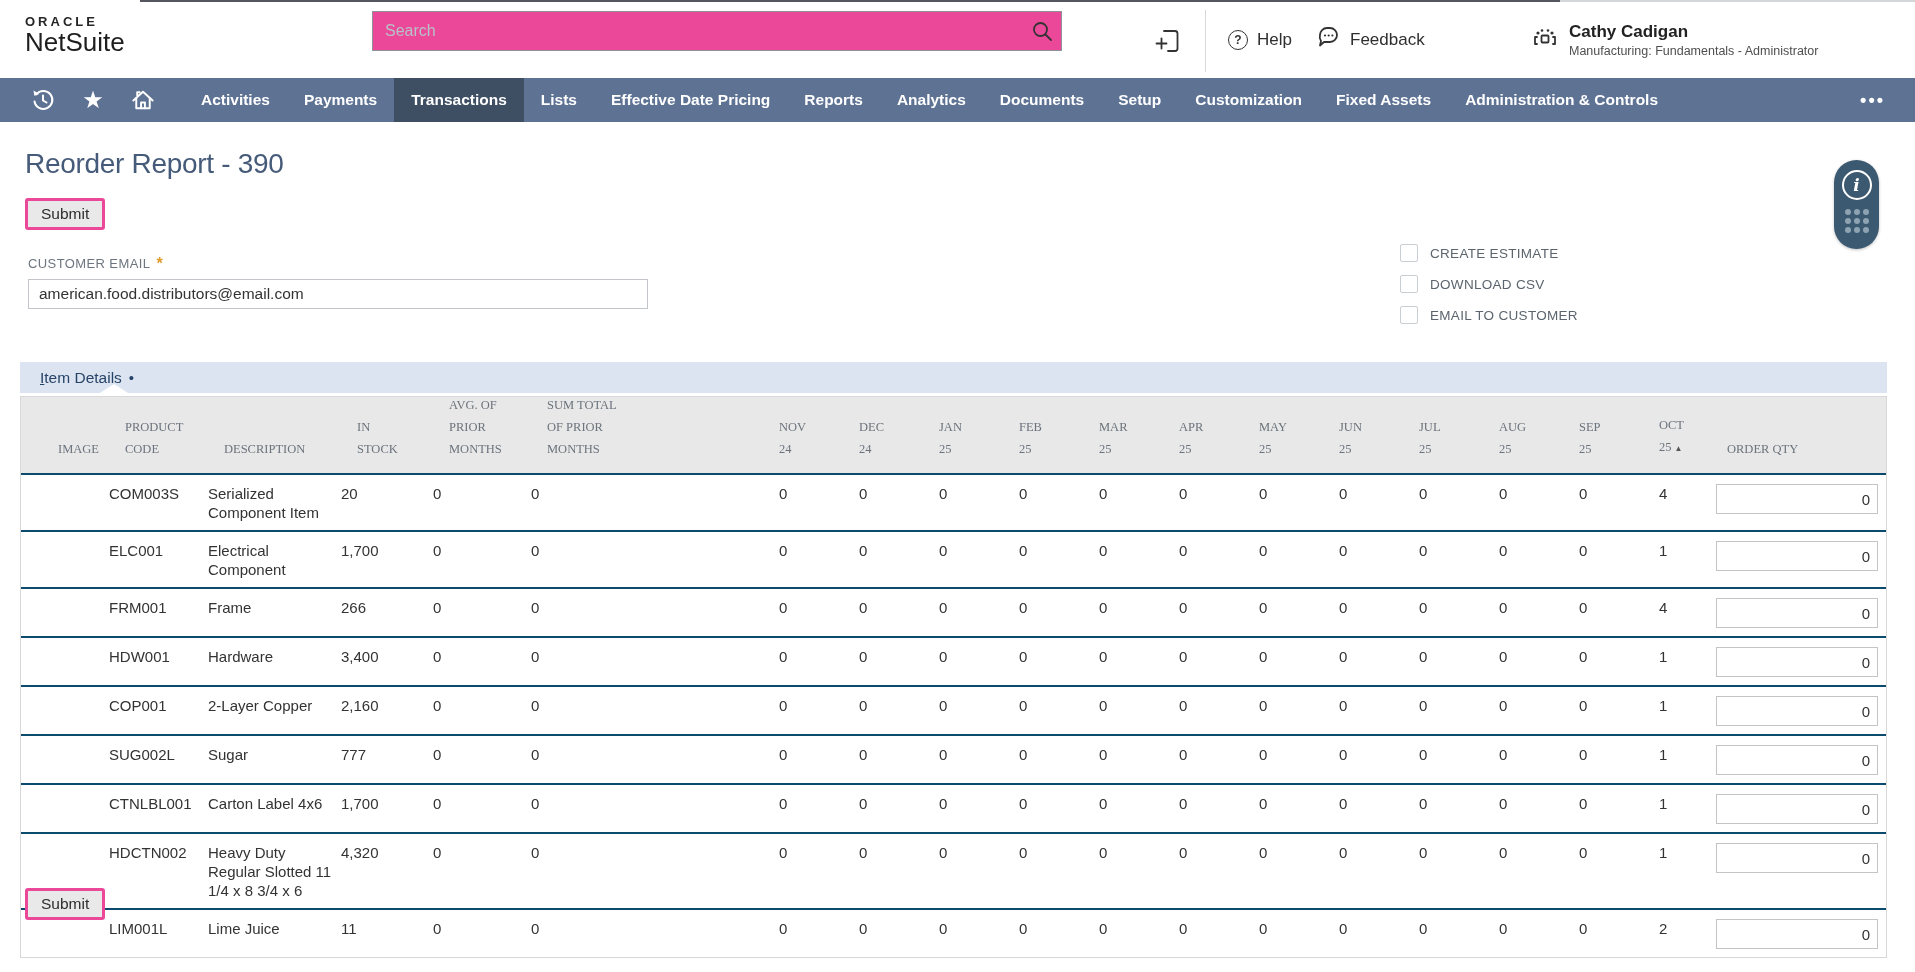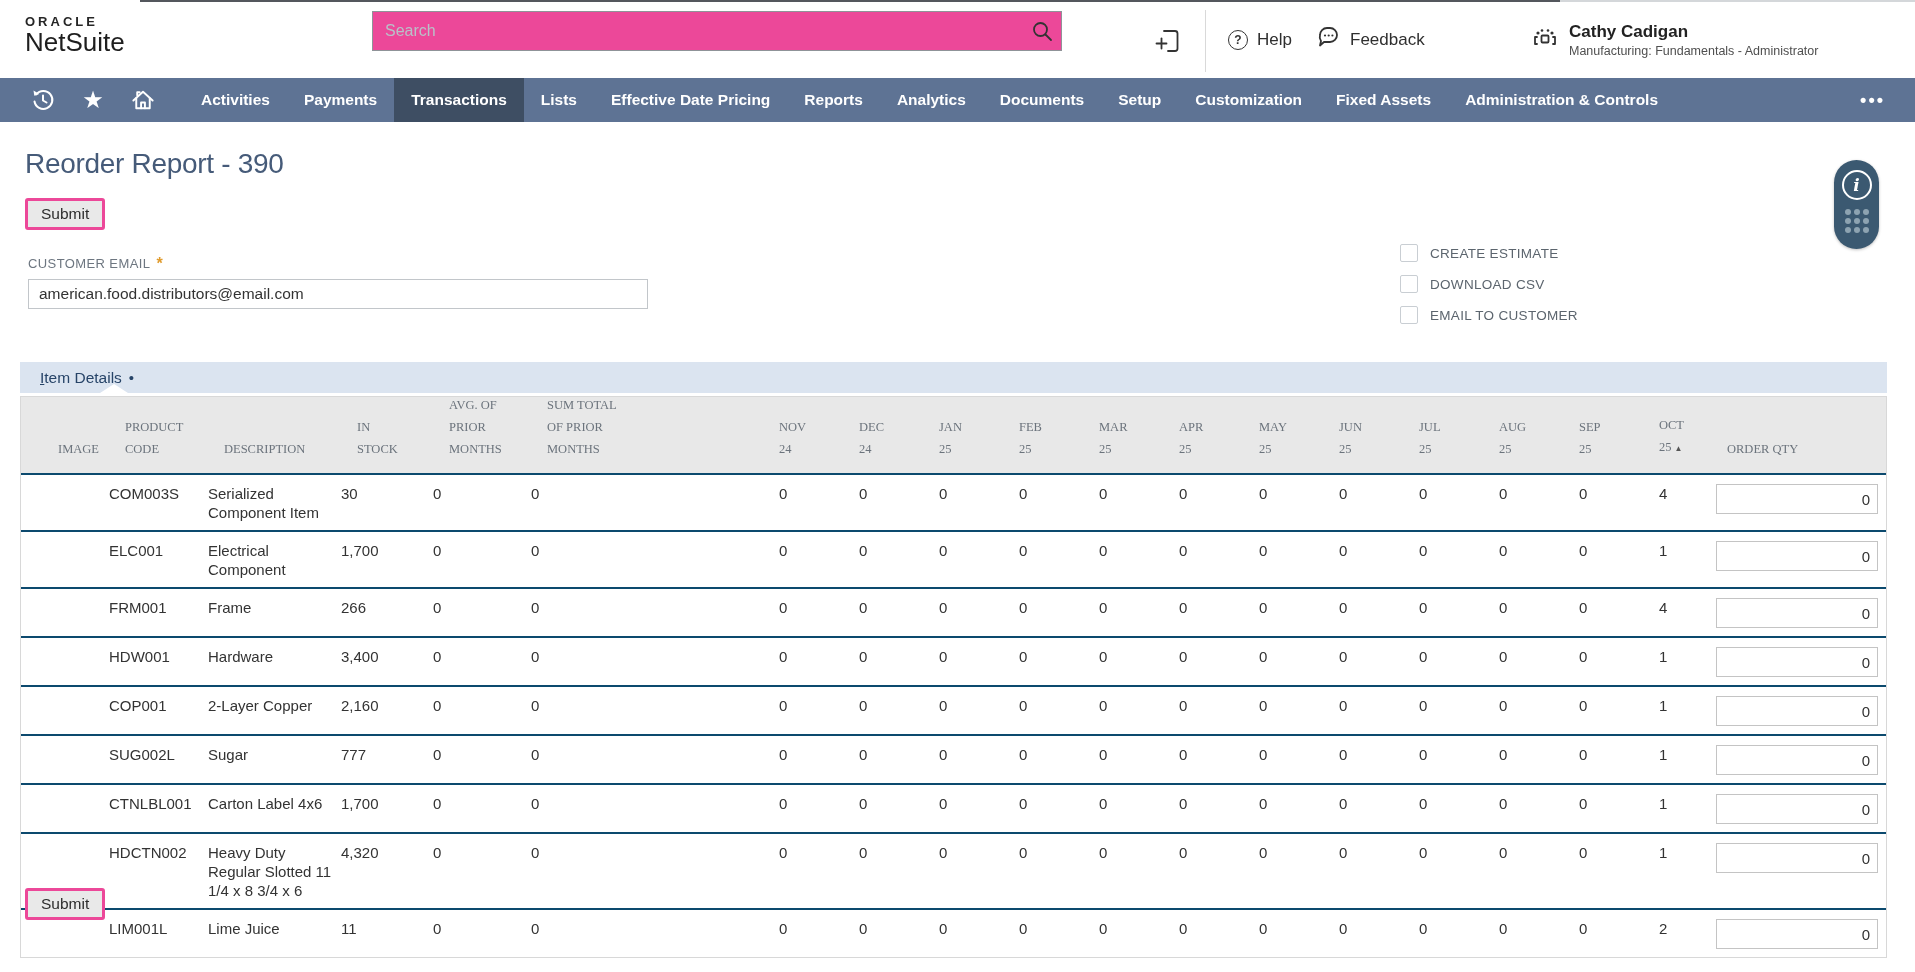--- a/index.html
+++ b/index.html
@@ -341,21 +341,21 @@
           </div>
           <div class="th c-qty">
             <span class="wrap">ORDER QTY</span>
           </div>
         </div>
       <div id="tbody">
           <div class="trow">
             <div class="td c-image"></div>
             <div class="td c-code">COM003S</div>
             <div class="td c-desc">Serialized Component Item</div>
-            <div class="td c-stock">30</div>
+            <div class="td c-stock">20</div>
             <div class="td c-avg">0</div>
             <div class="td c-sum">0</div>
             <div class="td c-month">0</div>
             <div class="td c-month">0</div>
             <div class="td c-month">0</div>
             <div class="td c-month">0</div>
             <div class="td c-month">0</div>
             <div class="td c-month">0</div>
             <div class="td c-month">0</div>
             <div class="td c-month">0</div>

